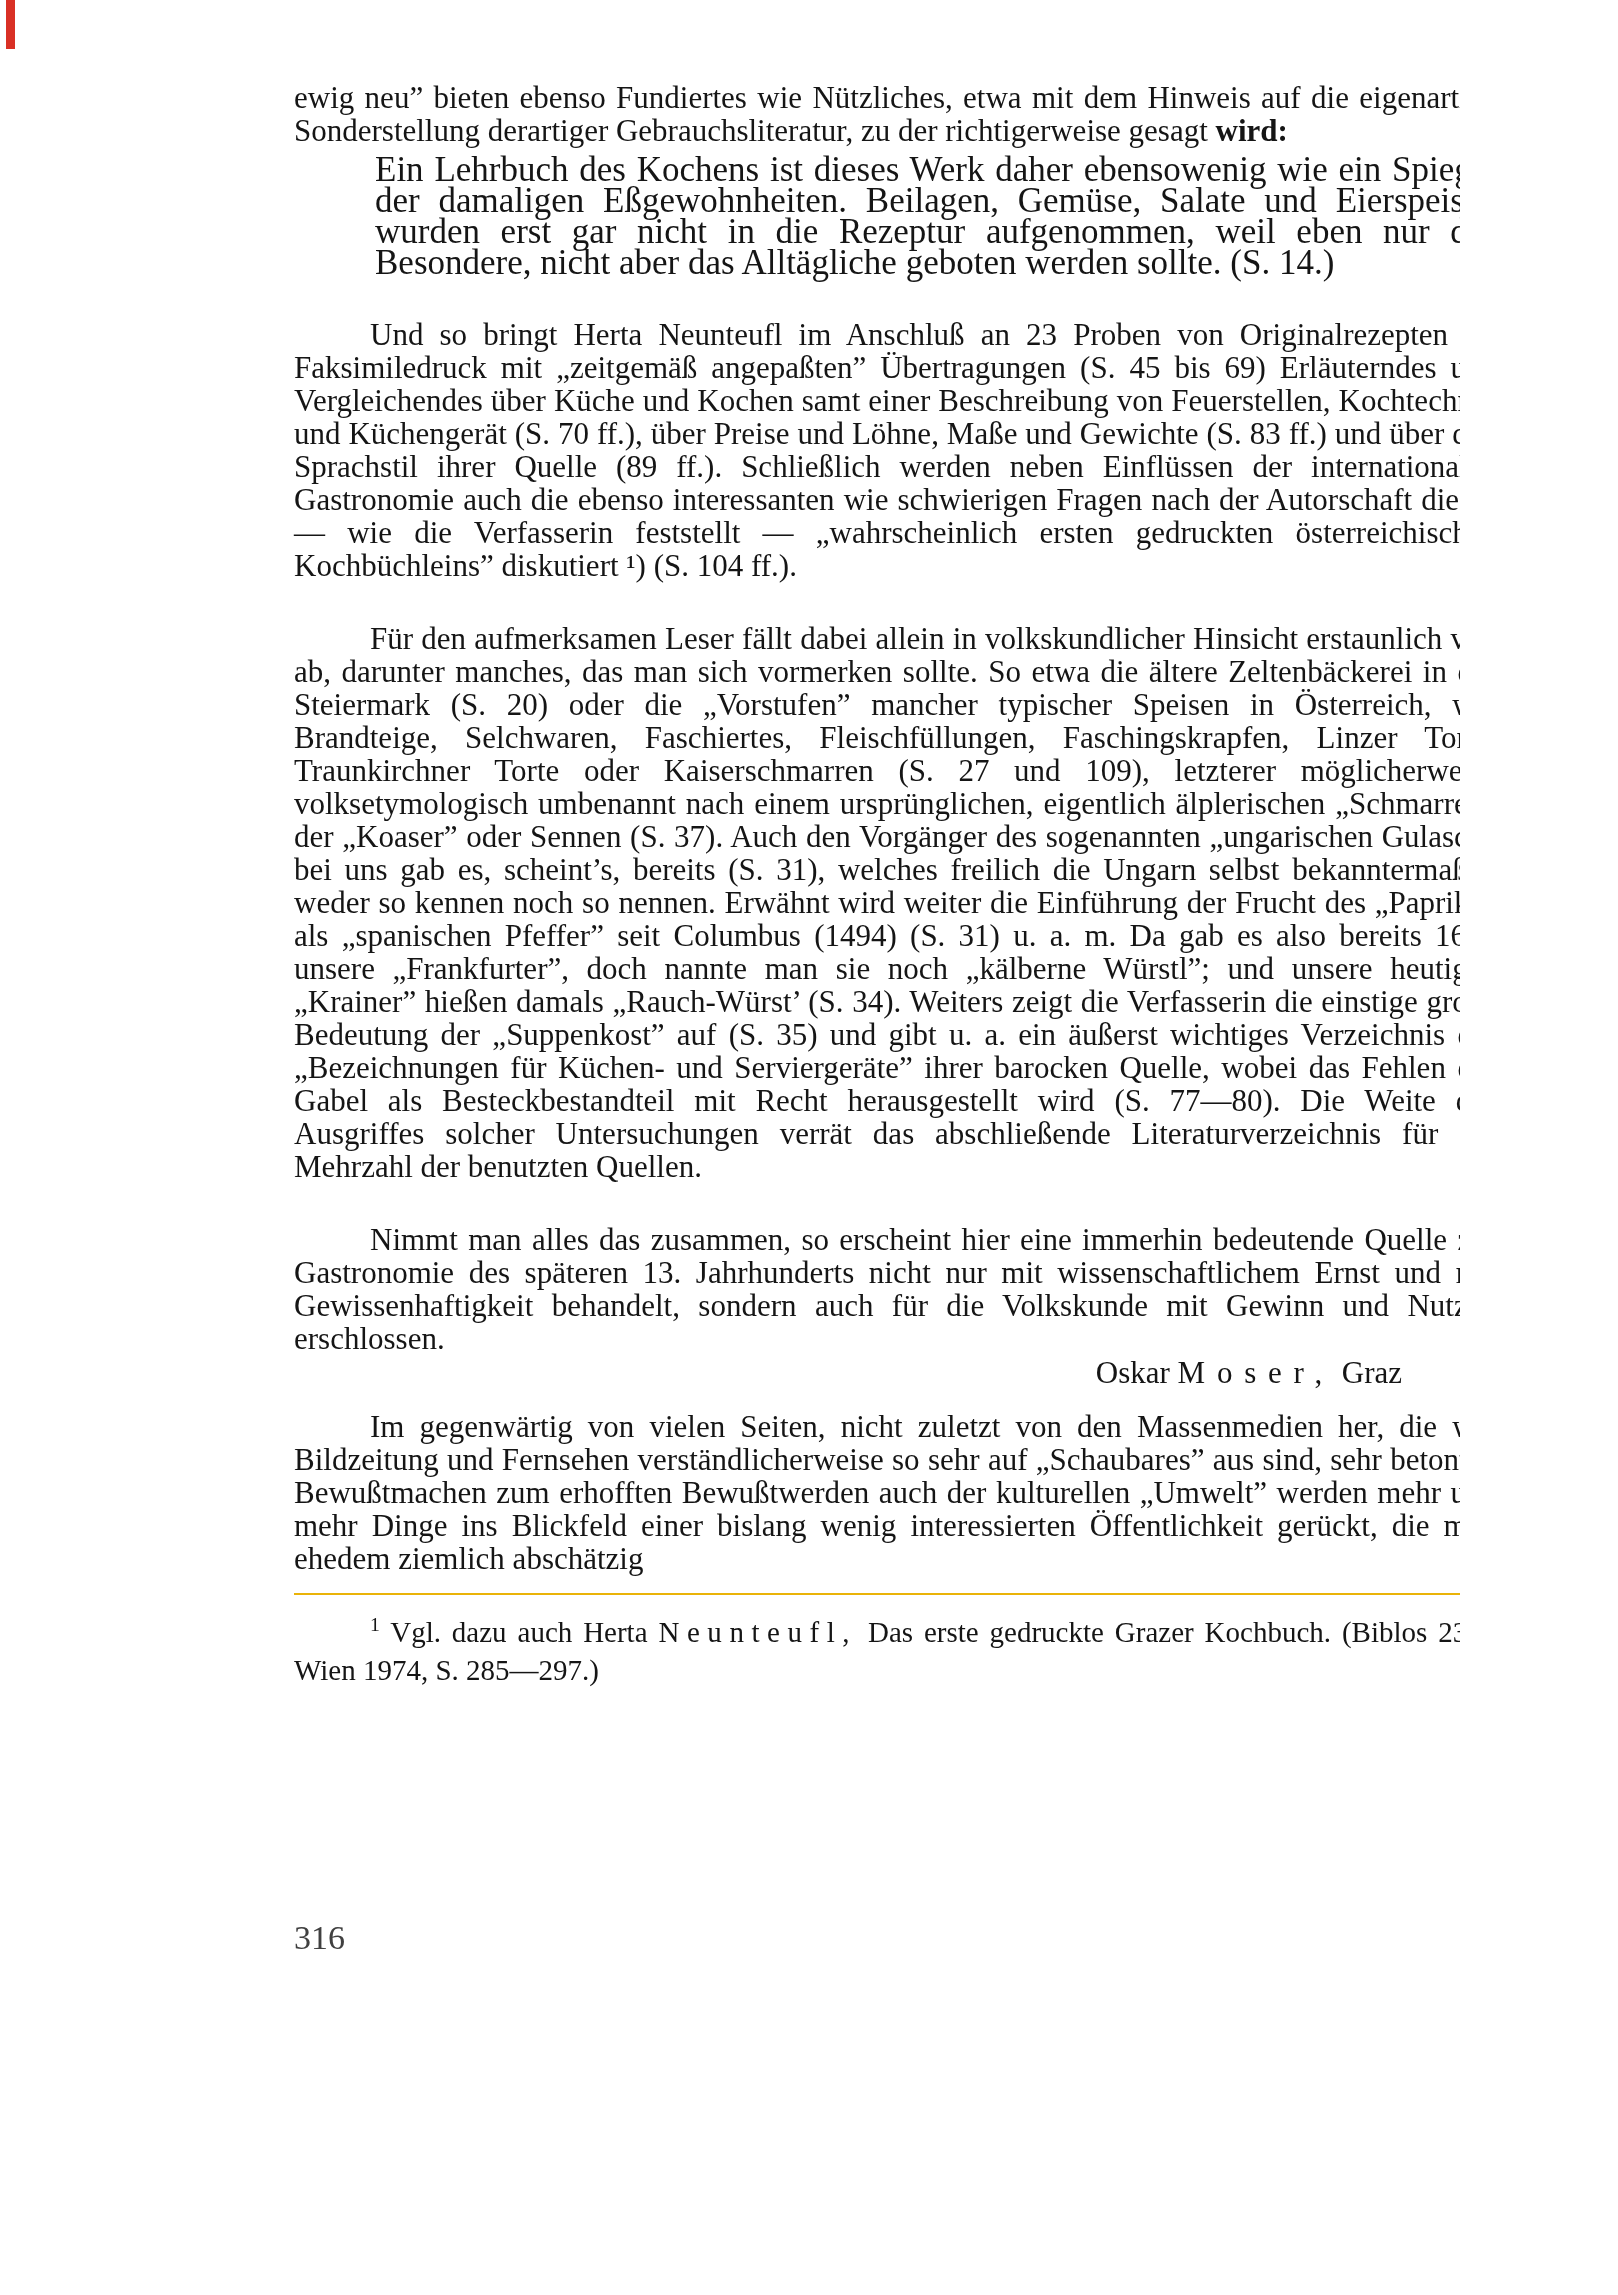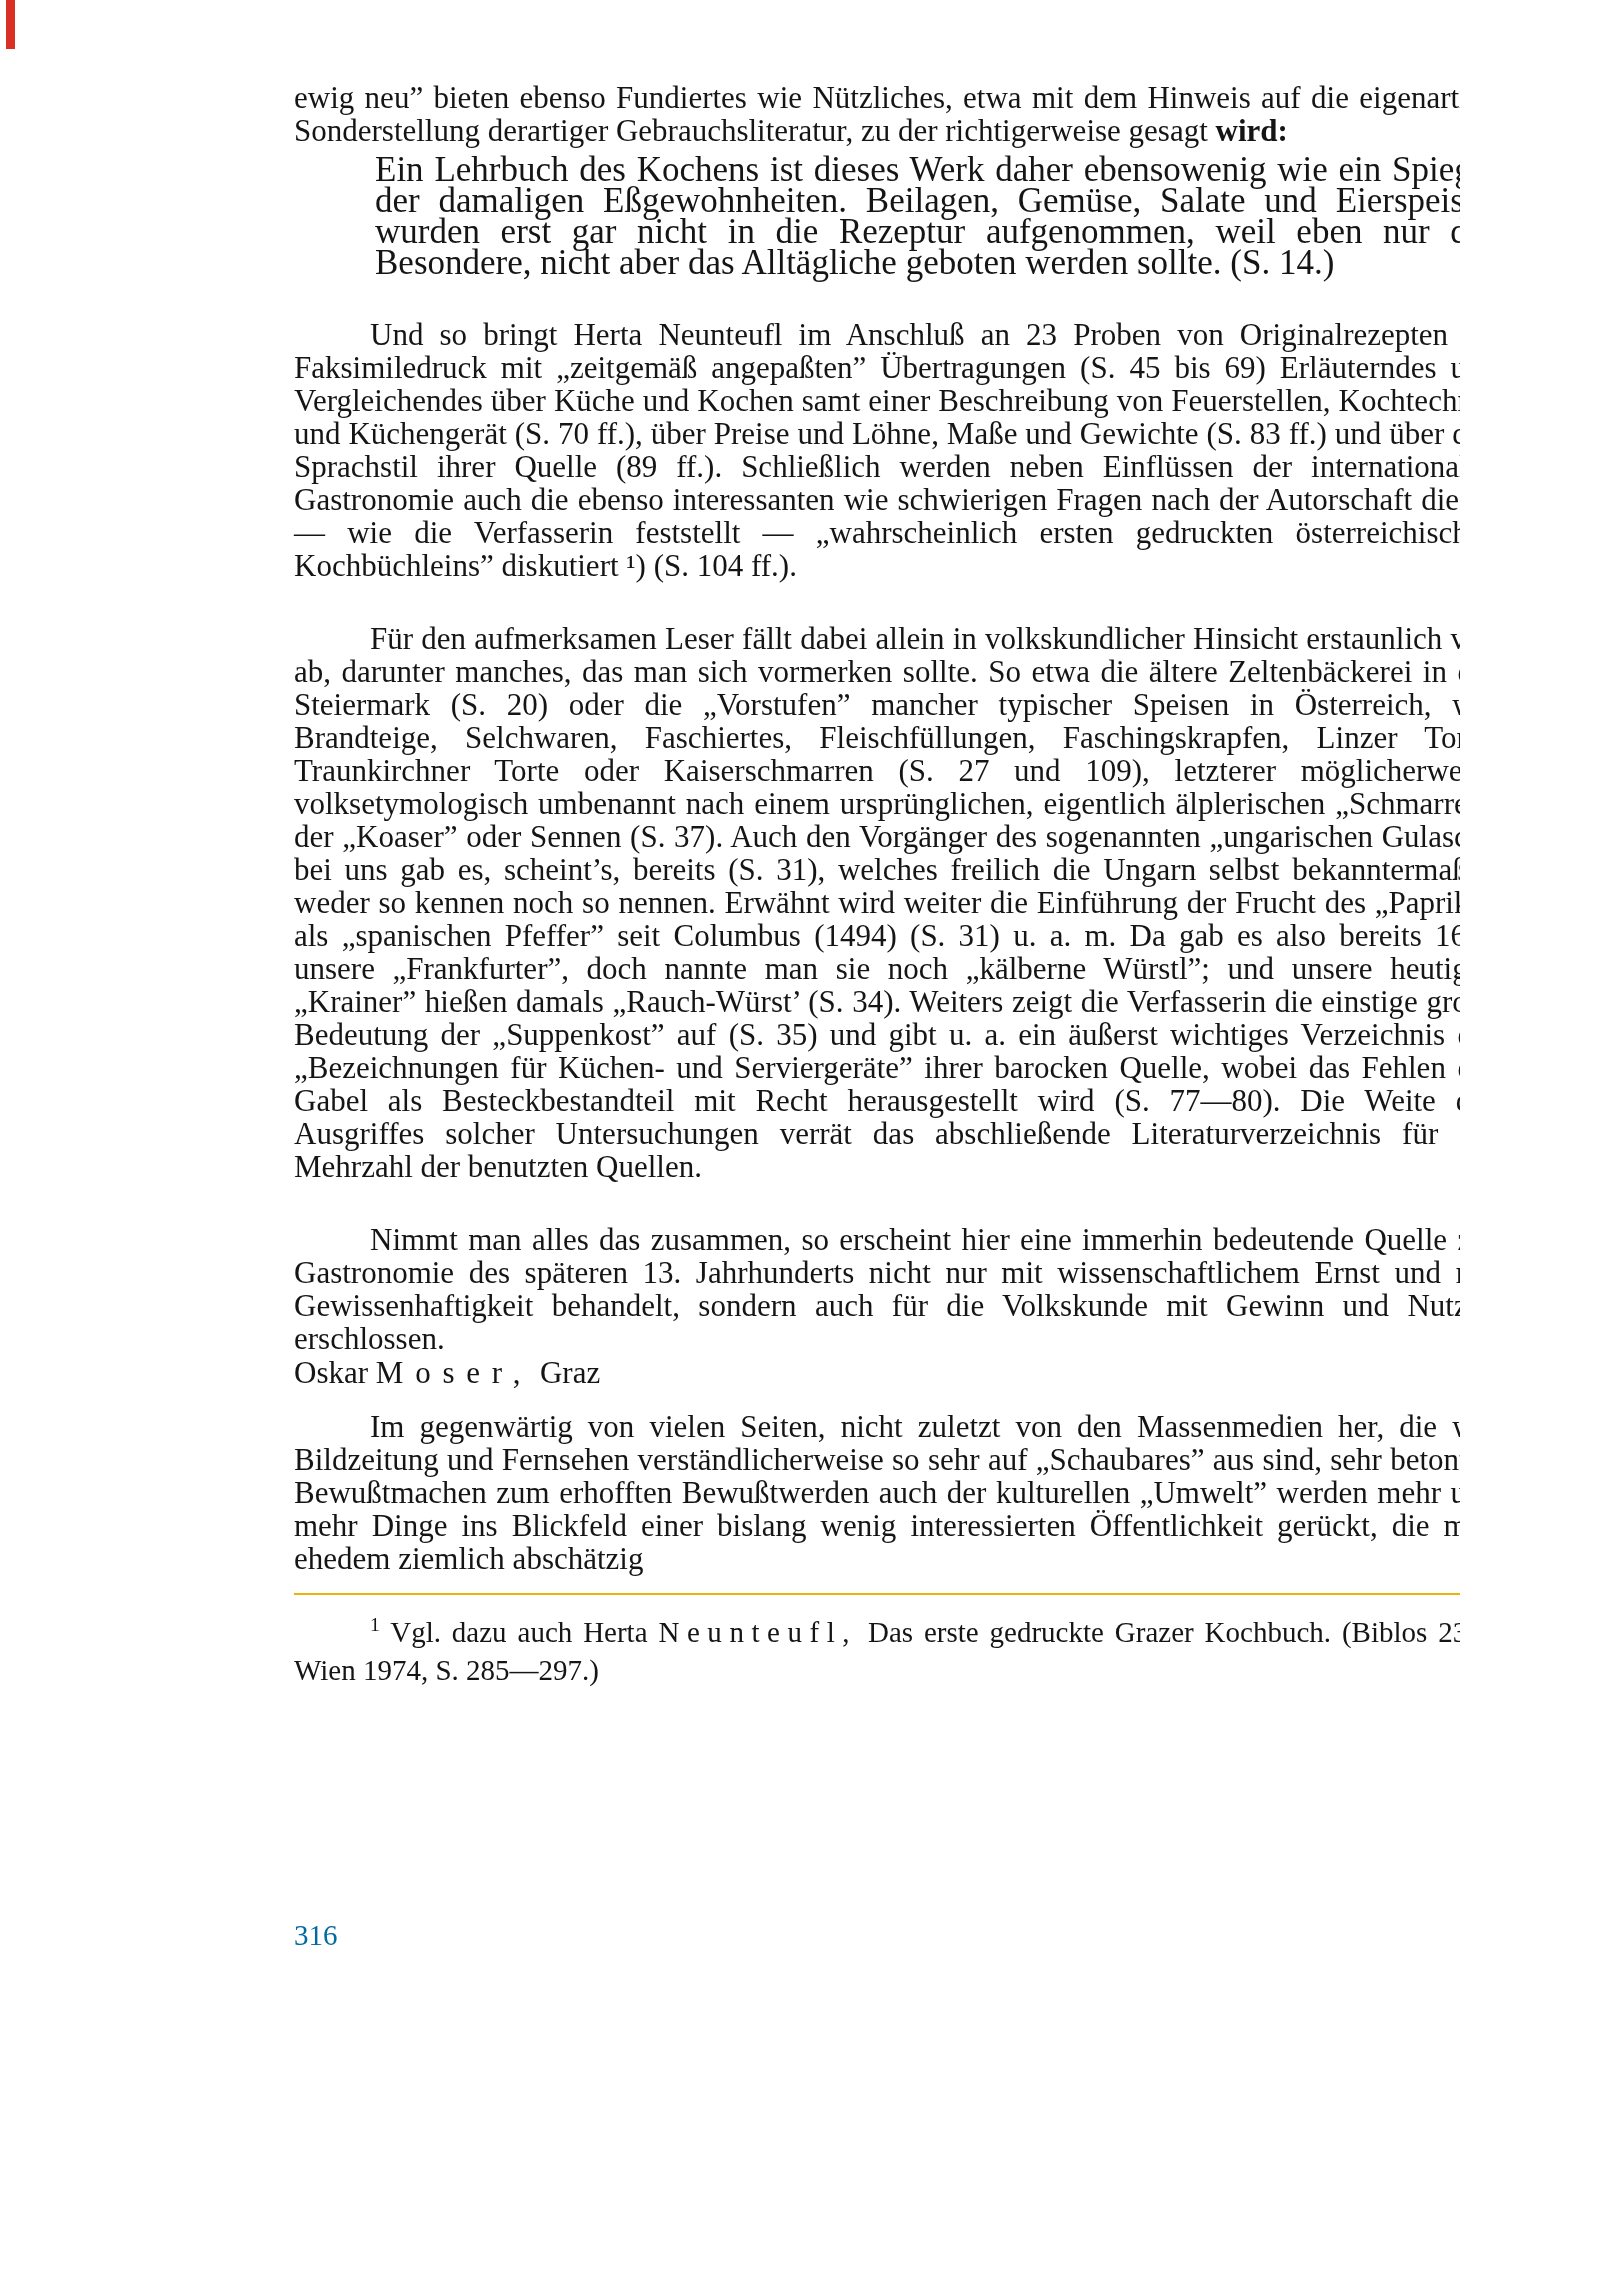--- a/index.html
+++ b/index.html
@@ -38,20 +38,21 @@
   p { margin: 0; }
   .body-p { text-align: justify; }
   .indent { text-indent: 76px; margin-top: 40px; }
   .bold { font-weight: bold; }
   .quote {
     margin: 6.5px 0 6.5px 81px;
     font-size: 35px;
     line-height: 31px;
   }
   .signature {
+    text-align: right;
     padding-right: 95px;
     margin-top: 1.6px;
   }
   .sig-spaced { letter-spacing: 0.38em; }
   .gesperrt { letter-spacing: 0.26em; }
   .heading {
     margin-top: 42px;
     padding-left: 76px;
     text-indent: -76px;
     line-height: 37px;
@@ -69,23 +70,23 @@
     text-align: justify;
   }
   .fn-marker {
     vertical-align: super;
     font-size: 68%;
   }
   .page-number {
     position: absolute;
     left: 294px;
     top: 1919px;
-    font-size: 29px;
+    font-size: 34px;
     font-family: "Liberation Serif", "DejaVu Serif", serif;
-    color: #0369a1;
+    color: #404040;
   }
 </style>
 </head>
 <body>
 
 <div class="page">
 
   <div class="red-mark"></div>
 
   <div class="textblock">

